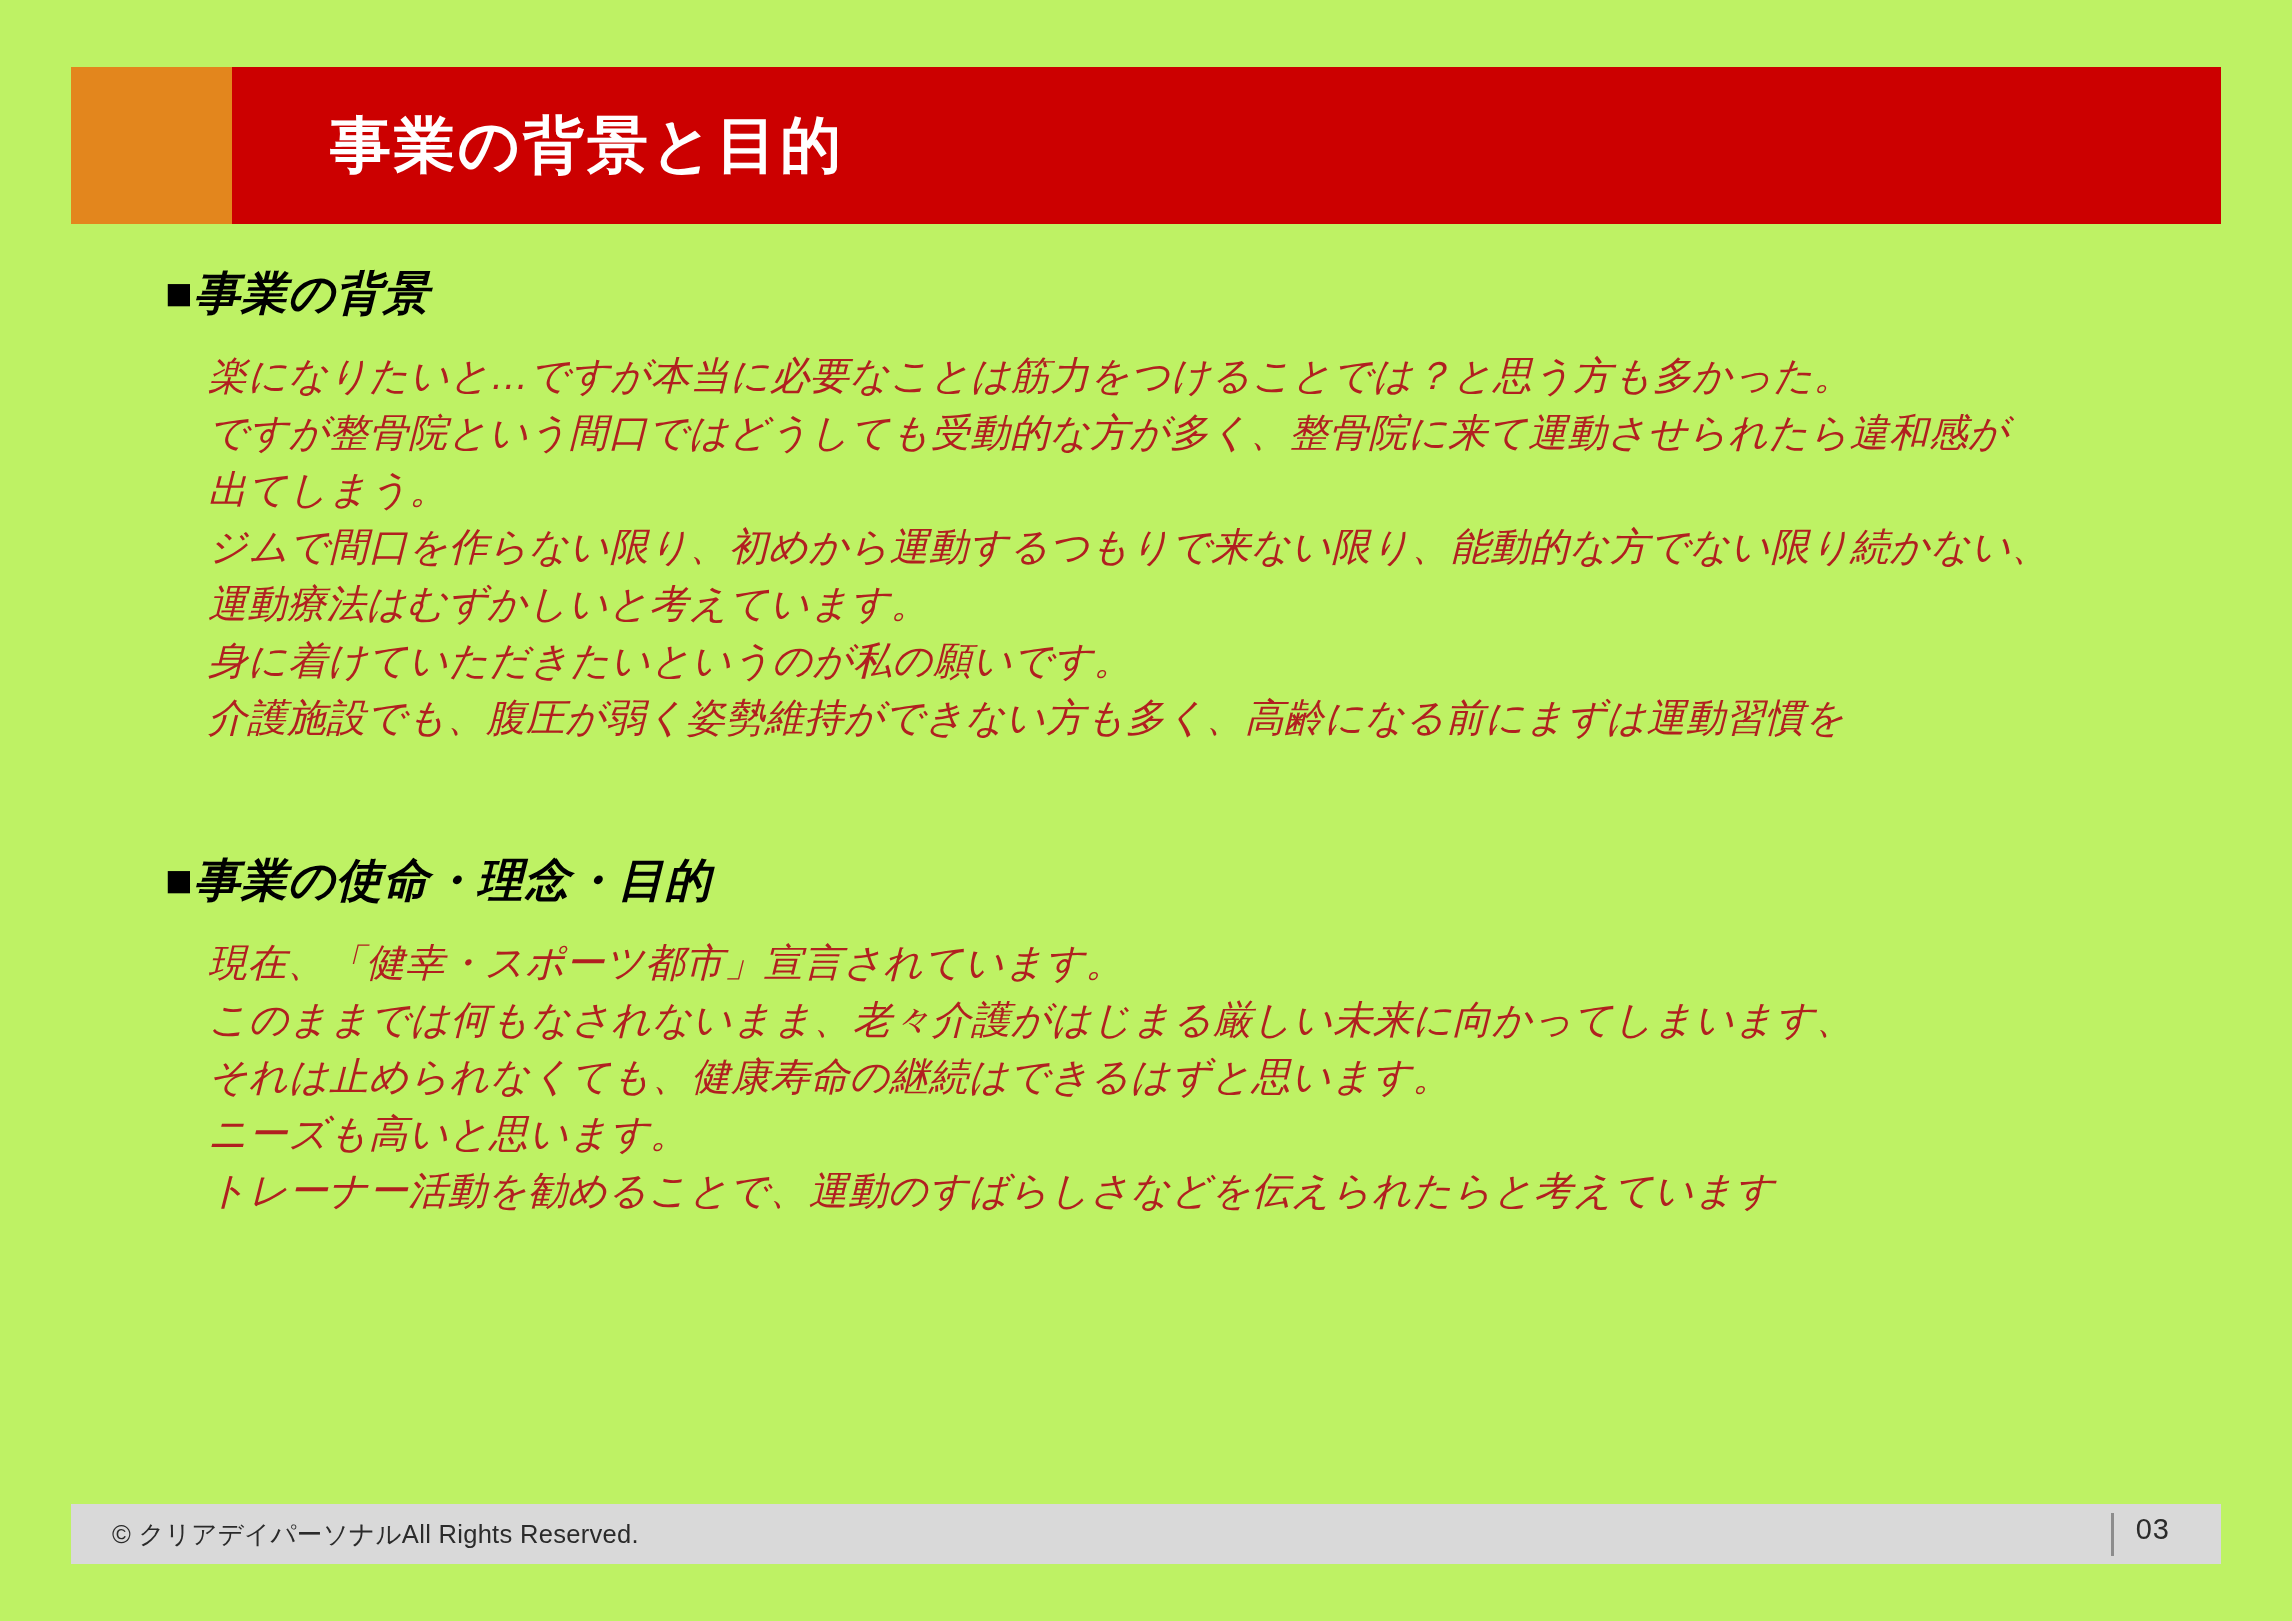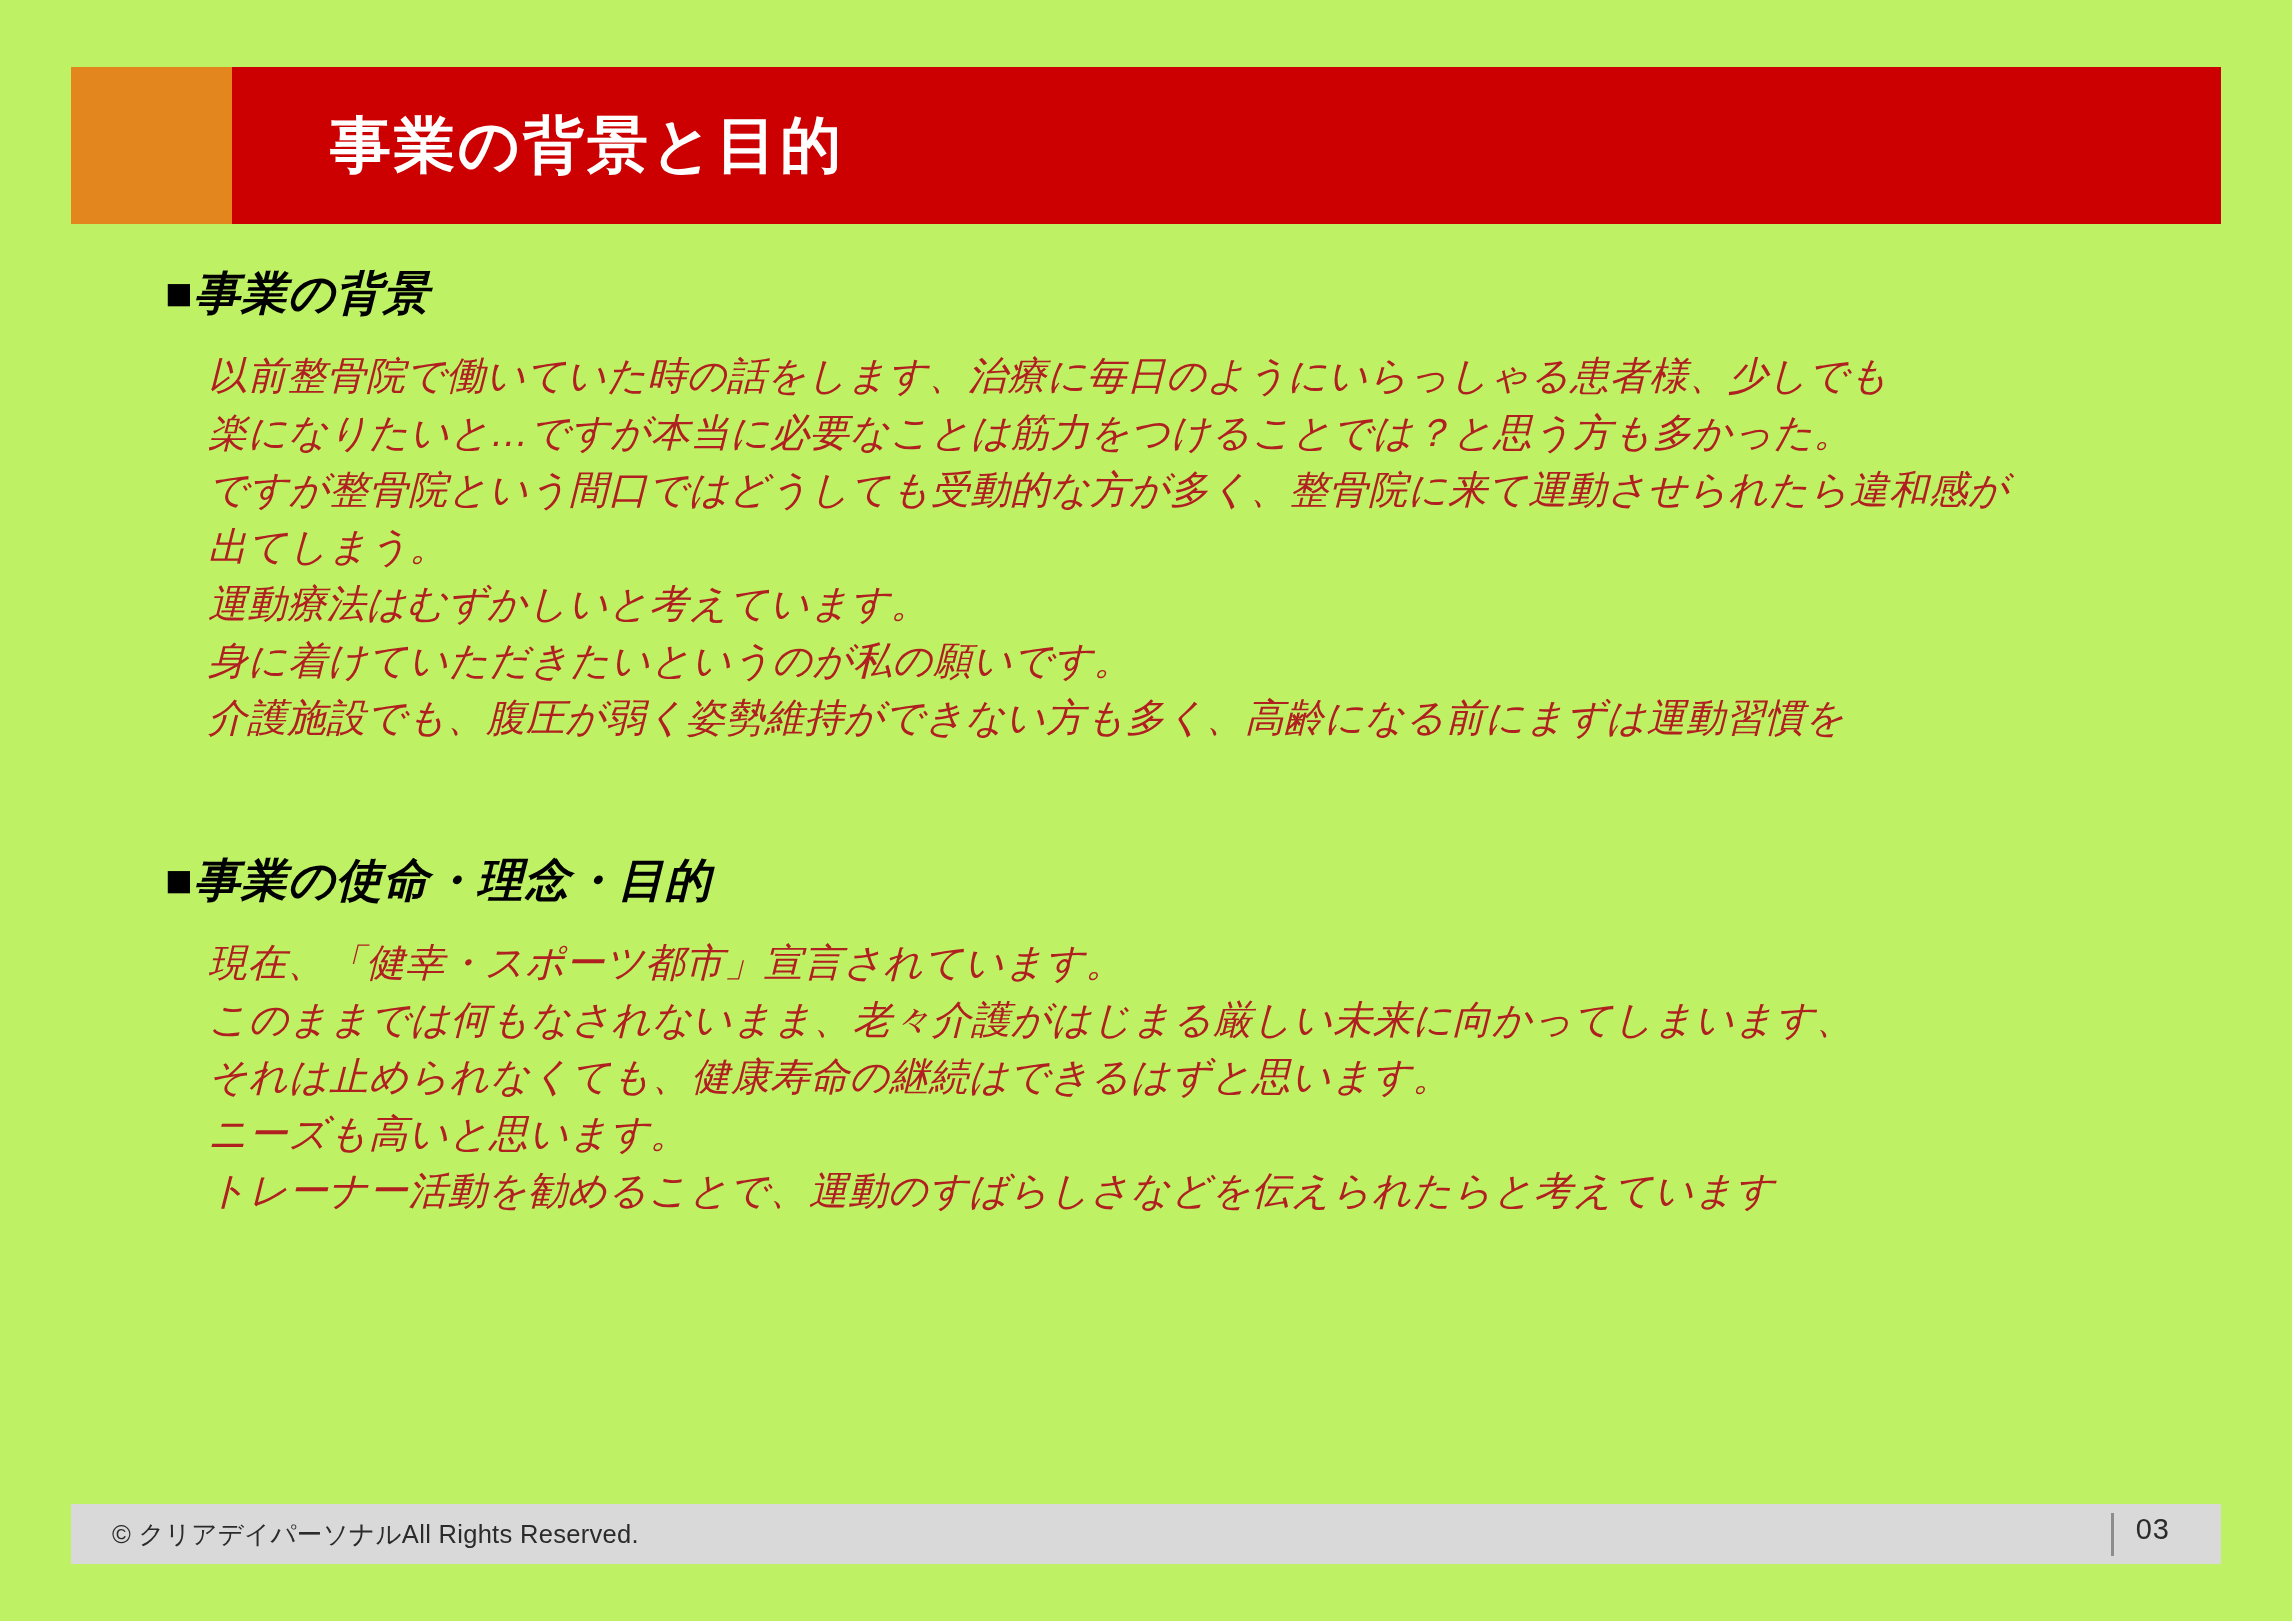--- a/index.html
+++ b/index.html
@@ -134,24 +134,24 @@
     <div class="title-band">
       <div class="title-text">事業の背景と目的</div>
     </div>
   </div>
 
   <div class="content">
 
     <div class="section">
       <div class="section-heading">■事業の背景</div>
       <div class="section-body">
-        <div class="body-line">以前整骨院で働いていた時の話をします、治療に毎日のようにいらっしゃる患者様、少しでも</div>
         <div class="body-line">楽になりたいと…ですが本当に必要なことは筋力をつけることでは？と思う方も多かった。</div>
         <div class="body-line">ですが整骨院という間口ではどうしても受動的な方が多く、整骨院に来て運動させられたら違和感が</div>
         <div class="body-line">出てしまう。</div>
+        <div class="body-line">ジムで間口を作らない限り、初めから運動するつもりで来ない限り、能動的な方でない限り続かない、</div>
         <div class="body-line">運動療法はむずかしいと考えています。</div>
         <div class="body-line">身に着けていただきたいというのが私の願いです。</div>
         <div class="body-line">介護施設でも、腹圧が弱く姿勢維持ができない方も多く、高齢になる前にまずは運動習慣を</div>
       </div>
     </div>
 
     <div class="section-gap"></div>
 
     <div class="section">
       <div class="section-heading">■事業の使命・理念・目的</div>

